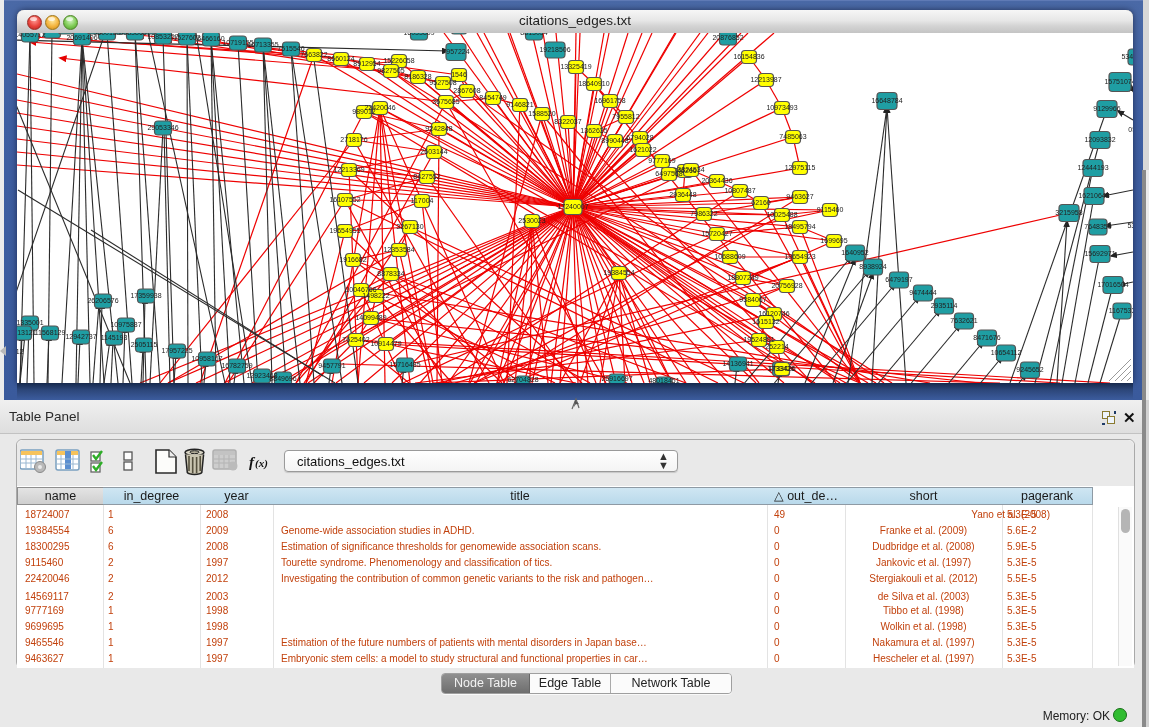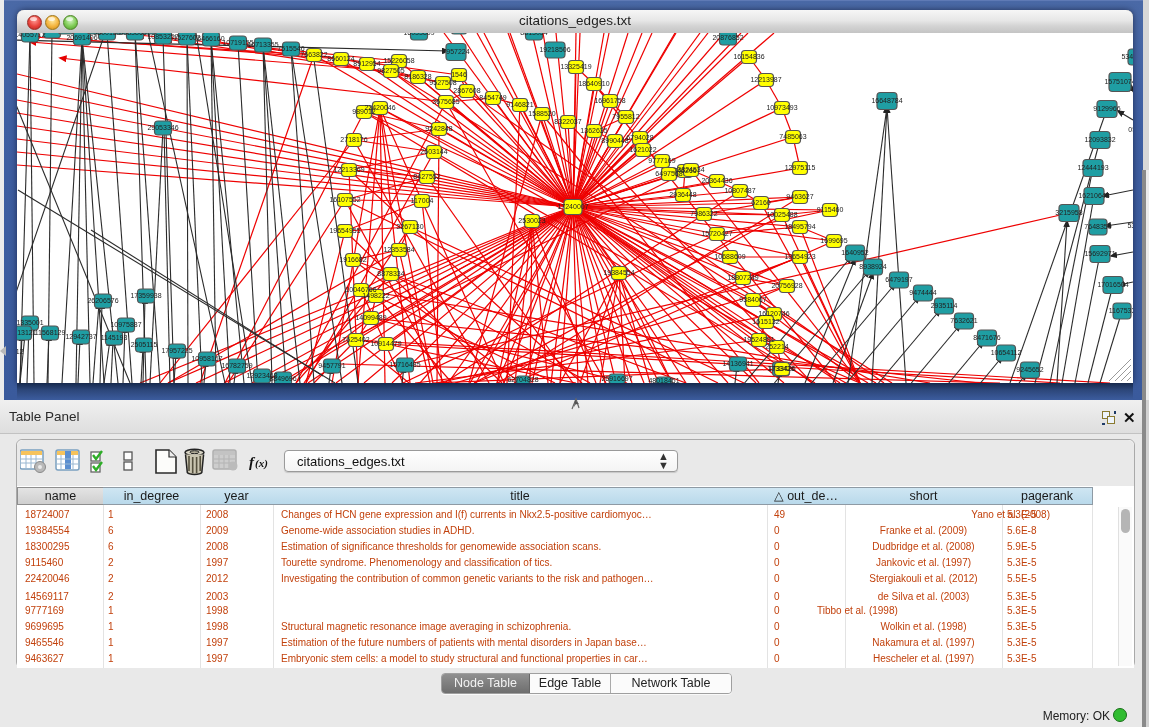--- a/index.html
+++ b/index.html
@@ -853,33 +853,32 @@
 <div class="cl" style="left:183px"></div>
 <div class="cl" style="left:256px"></div>
 <div class="cl" style="left:750px"></div>
 <div class="cl" style="left:828px"></div>
 <div class="cl" style="left:985px"></div>
 <div class="cl" style="left:1075px"></div>
 <div class="row" style="top:22px;left:0;width:1080px">
           <span class="c" style="left:8px">18724007</span>
           <span class="c" style="left:91px">1</span>
           <span class="c" style="left:189px">2008</span>
-          <span class="c" style="left:264px">Changes of HCN gene expression and I(f) currents in Nkx2.5-positive cardiomyoc…</span>
           <span class="c" style="left:757px">49</span>
           <span class="c" style="left:876px;width:157px;text-align:right">Yano et al. (2008)</span>
           <span class="c" style="left:990px">5.3E-5</span>
         </div>
 <div class="row" style="top:38px;left:0;width:1080px">
           <span class="c" style="left:8px">19384554</span>
           <span class="c" style="left:91px">6</span>
           <span class="c" style="left:189px">2009</span>
           <span class="c" style="left:264px">Genome-wide association studies in ADHD.</span>
           <span class="c" style="left:757px">0</span>
           <span class="c" style="left:828px;width:157px;text-align:center">Franke et al. (2009)</span>
-          <span class="c" style="left:990px">5.6E-8</span>
+          <span class="c" style="left:990px">5.6E-2</span>
         </div>
 <div class="row" style="top:54px;left:0;width:1080px">
           <span class="c" style="left:8px">18300295</span>
           <span class="c" style="left:91px">6</span>
           <span class="c" style="left:189px">2008</span>
           <span class="c" style="left:264px">Estimation of significance thresholds for genomewide association scans.</span>
           <span class="c" style="left:757px">0</span>
           <span class="c" style="left:828px;width:157px;text-align:center">Dudbridge et al. (2008)</span>
           <span class="c" style="left:990px">5.9E-5</span>
         </div>
@@ -907,28 +906,27 @@
           <span class="c" style="left:189px">2003</span>
           <span class="c" style="left:757px">0</span>
           <span class="c" style="left:828px;width:157px;text-align:center">de Silva et al. (2003)</span>
           <span class="c" style="left:990px">5.3E-5</span>
         </div>
 <div class="row" style="top:118px;left:0;width:1080px">
           <span class="c" style="left:8px">9777169</span>
           <span class="c" style="left:91px">1</span>
           <span class="c" style="left:189px">1998</span>
           <span class="c" style="left:757px">0</span>
-          <span class="c" style="left:800px;width:157px;text-align:left">Tibbo et al. (1998)</span>
+          <span class="c" style="left:828px;width:157px;text-align:center">Tibbo et al. (1998)</span>
           <span class="c" style="left:990px">5.3E-5</span>
         </div>
 <div class="row" style="top:134px;left:0;width:1080px">
           <span class="c" style="left:8px">9699695</span>
           <span class="c" style="left:91px">1</span>
           <span class="c" style="left:189px">1998</span>
-          <span class="c" style="left:264px">Structural magnetic resonance image averaging in schizophrenia.</span>
           <span class="c" style="left:757px">0</span>
           <span class="c" style="left:828px;width:157px;text-align:center">Wolkin et al. (1998)</span>
           <span class="c" style="left:990px">5.3E-5</span>
         </div>
 <div class="row" style="top:150px;left:0;width:1080px">
           <span class="c" style="left:8px">9465546</span>
           <span class="c" style="left:91px">1</span>
           <span class="c" style="left:189px">1997</span>
           <span class="c" style="left:264px">Estimation of the future numbers of patients with mental disorders in Japan base…</span>
           <span class="c" style="left:757px">0</span>

